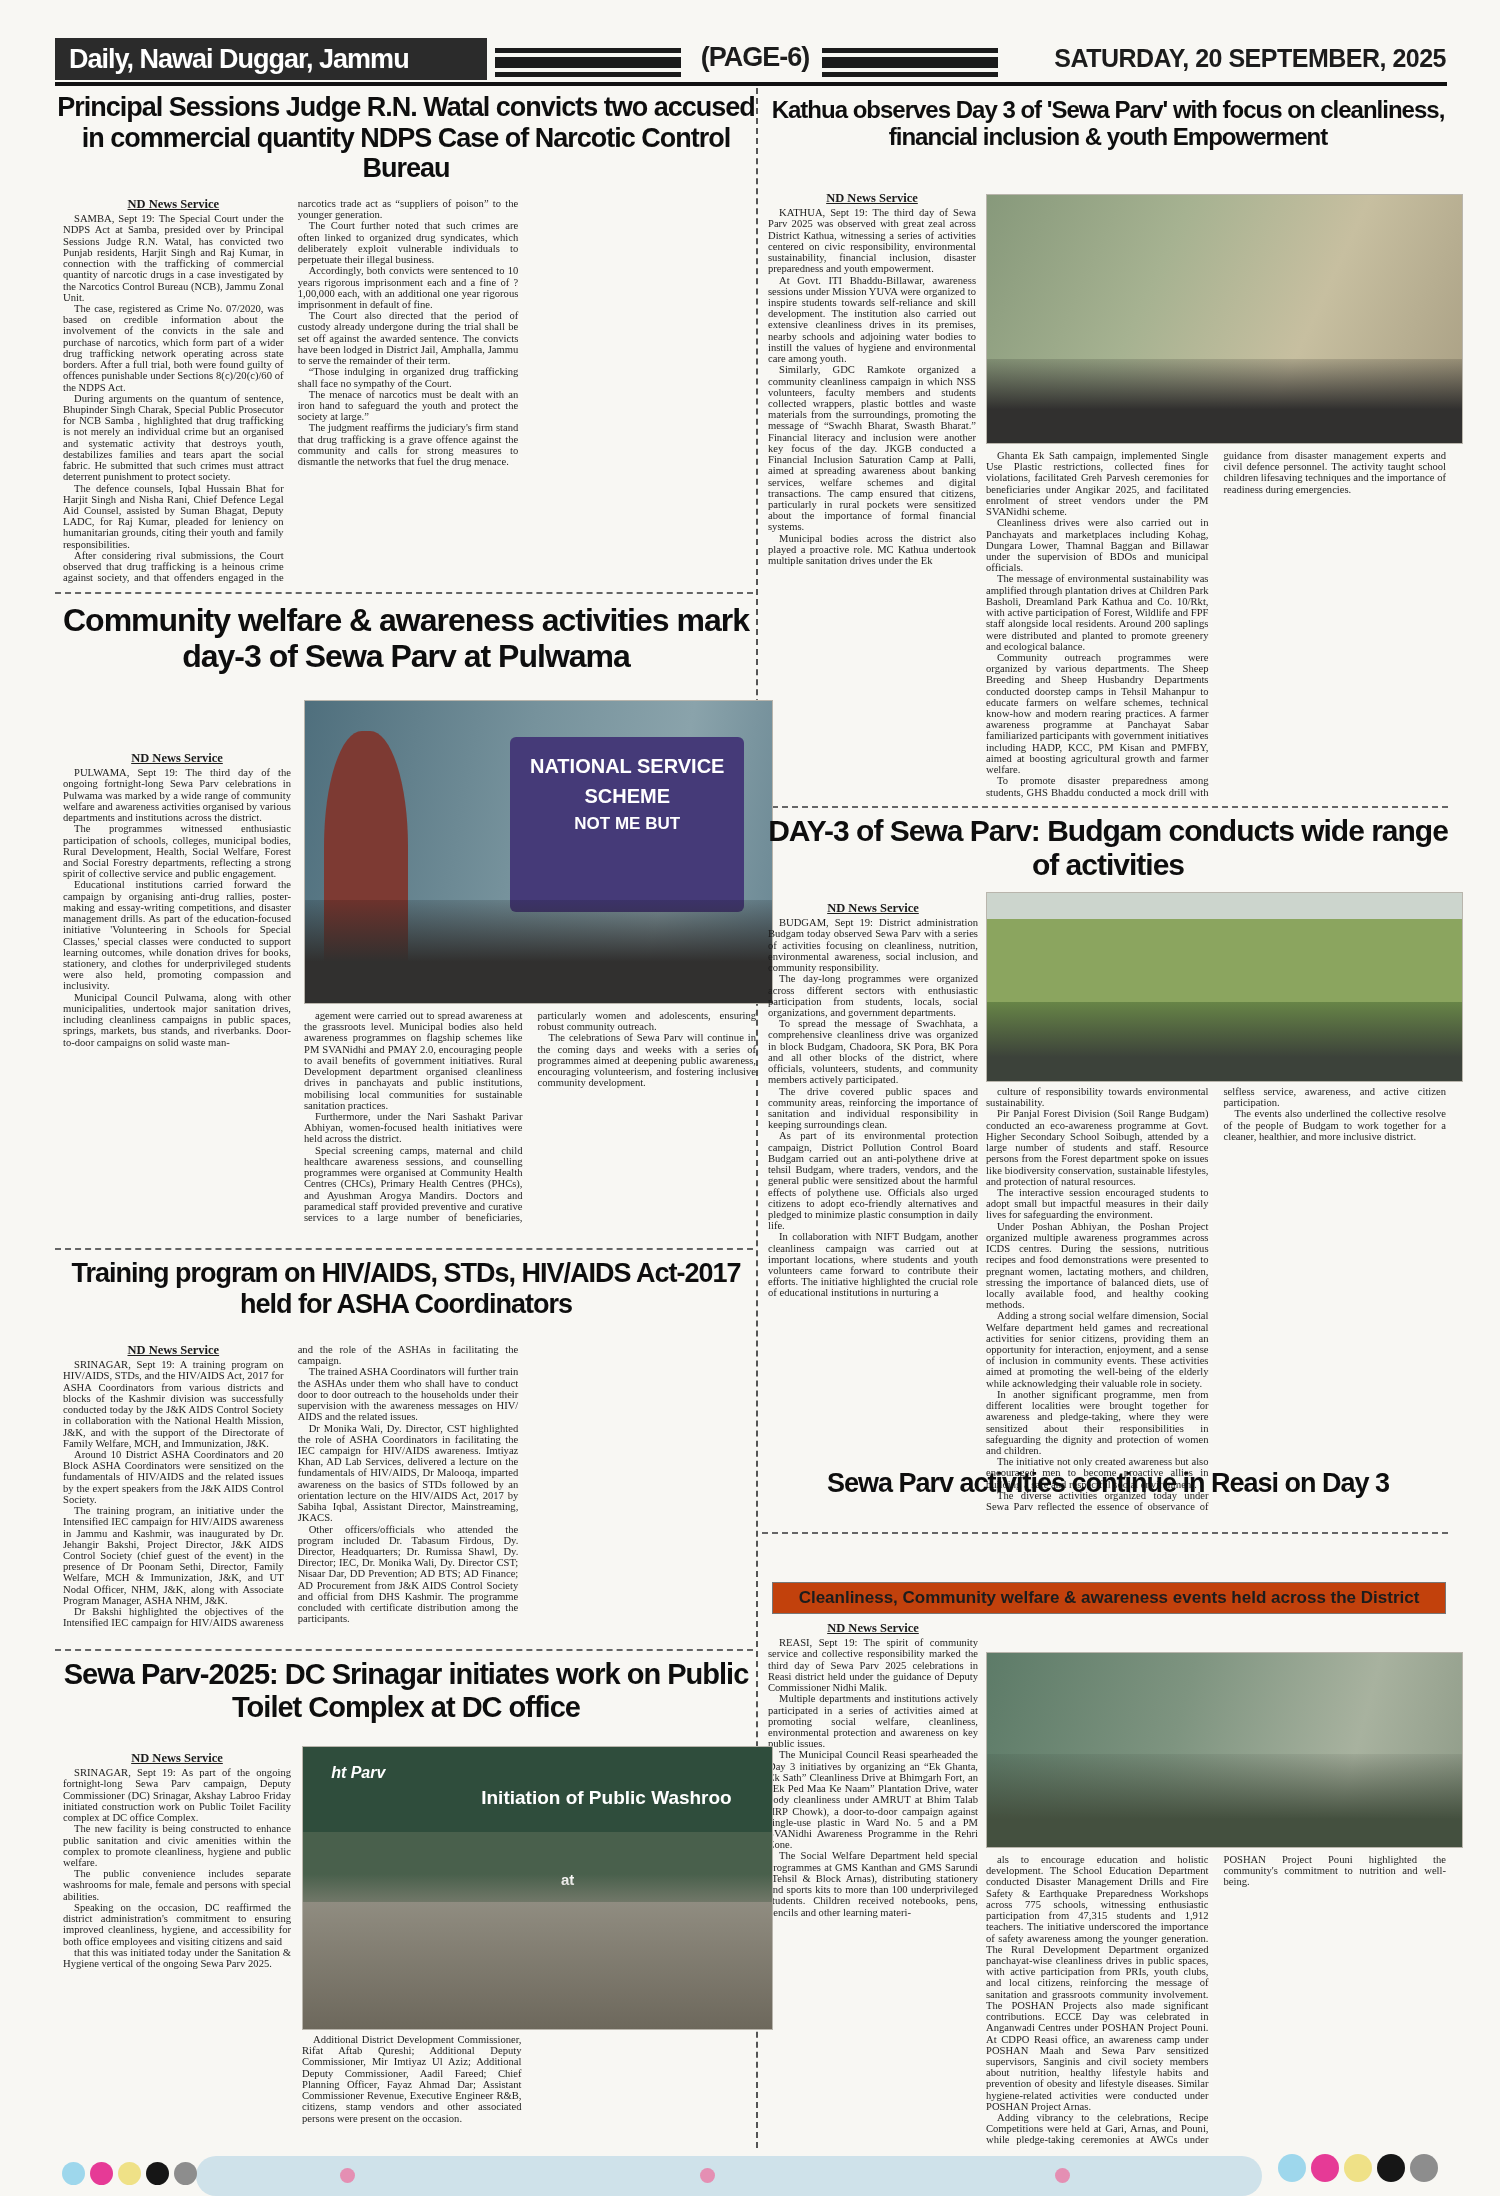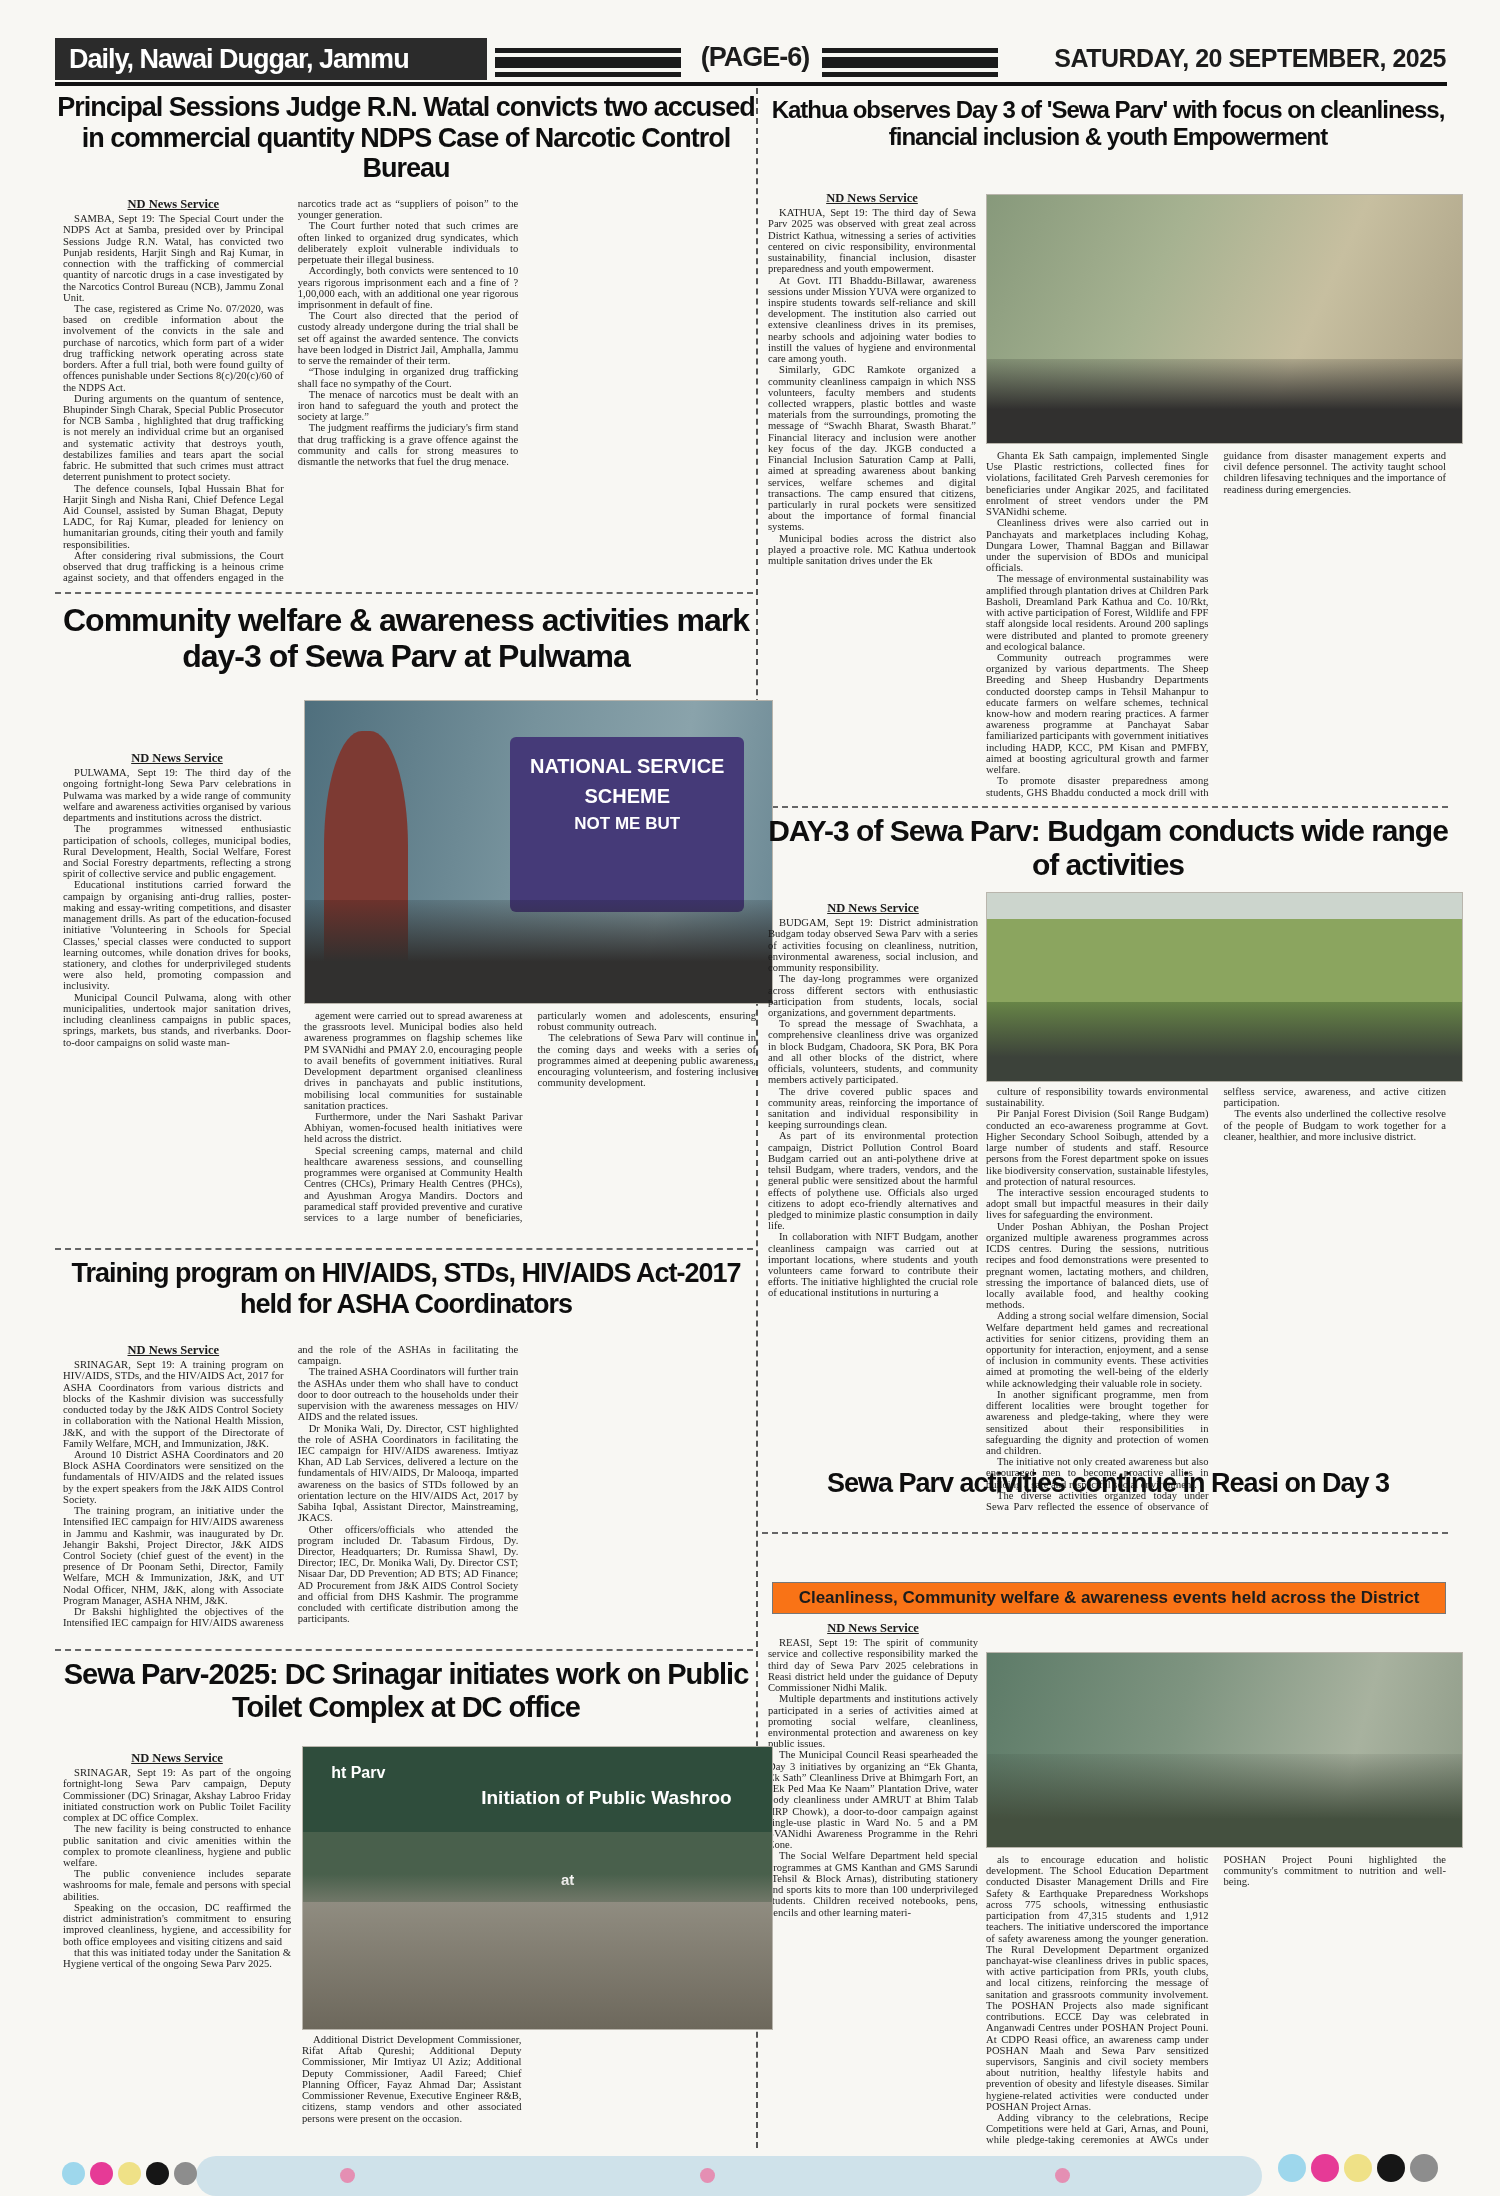--- a/index.html
+++ b/index.html
@@ -22,21 +22,21 @@
   .hsep{position:absolute;border-top:2px dashed #666;}
   
   .headline{position:absolute;font-family:"Liberation Sans",sans-serif;font-weight:bold;
             text-align:center;color:#0e0e0e;letter-spacing:-1px;line-height:1.13;}
   .byline{font-weight:bold;text-decoration:underline;text-align:center;font-size:12.5px;
           margin:0 0 2px 0;}
   .colsbox{position:absolute;overflow:hidden;font-size:10.6px;line-height:1.06;text-align:justify;}
   .cols3{column-count:3;column-gap:14px;column-fill:auto;}
   .cols2{column-count:2;column-gap:15px;column-fill:auto;}
   .para{margin:0;text-indent:11px;}
-  .subtitle{position:absolute;border:1.5px solid #777;background:#f97316;
+  .subtitle{position:absolute;border:1.5px solid #777;background:#c2410c;
             font-family:"Liberation Sans",sans-serif;font-weight:bold;font-size:17px;
             text-align:center;line-height:30px;}
   
   .photo{position:absolute;overflow:hidden;border:1px solid #b9b5ac;padding-left:15px;}
   .photo-kathua{background:linear-gradient(115deg,#87997b,#a6b291 35%,#c7bfa0 65%,#a79d82),
      radial-gradient(circle at 20% 70%,#5d6b52 0 8%,transparent 9%);}
   .photo-pulwama{background:linear-gradient(100deg,#4f6f7d,#76929c 45%,#8aa3ab 75%,#6a8793);}
   .banner-nss{position:absolute;left:44%;top:12%;width:50%;height:58%;background:#453a78;
      border-radius:6px;color:#fff;font-family:"Liberation Sans",sans-serif;font-weight:bold;
      text-align:center;padding-top:14px;box-sizing:border-box;font-size:20px;line-height:1.5;}
@@ -218,21 +218,21 @@
     <div class="byline">ND News Service</div>
     <div>
         <p class="para">SRINAGAR, Sept 19: As part of the ongoing fortnight-long Sewa Parv campaign, Deputy Commissioner (DC) Srinagar, Akshay Labroo Friday initiated construction work on Public Toilet Facility complex at DC office Complex.</p>
         <p class="para">The new facility is being constructed to enhance public sanitation and civic amenities within the complex to promote cleanliness, hygiene and public welfare.</p>
         <p class="para">The public convenience includes separate washrooms for male, female and persons with special abilities.</p>
         <p class="para">Speaking on the occasion, DC reaffirmed the district administration's commitment to ensuring improved cleanliness, hygiene, and accessibility for both office employees and visiting citizens and said</p>
         <p class="para">that this was initiated today under the Sanitation &amp; Hygiene vertical of the ongoing Sewa Parv 2025.</p>
       </div>
   </div>
   <div class="photo photo-srinagar" style="left:302px;top:1746px;width:454px;height:282px;">
-    <span class="ph-label" style="left:6%;top:6%;font-size:16px;">ht Parv</span>
+    <span class="ph-label" style="left:6%;top:6%;font-size:16px;font-style:italic;">ht Parv</span>
     <span class="ph-label" style="left:38%;top:14%;width:58%;font-size:19px;line-height:1.3;">Initiation of Public Washroo</span>
     <span class="ph-label" style="left:55%;top:44%;font-size:15px;">at</span>
     <div class="crowd" style="height:55%;background:linear-gradient(transparent,#8b877b 30%,#6d685c);"></div>
   </div>
   <div class="colsbox cols2" style="left:302px;top:2034px;width:454px;height:114px;">
     <div>
         <p class="para">Additional District Development Commissioner, Rifat Aftab Qureshi; Additional Deputy Commissioner, Mir Imtiyaz Ul Aziz; Additional Deputy Commissioner, Aadil Fareed; Chief Planning Officer, Fayaz Ahmad Dar; Assistant Commissioner Revenue, Executive Engineer R&amp;B, citizens, stamp vendors and other associated persons were present on the occasion.</p>
       </div>
   </div>
 

